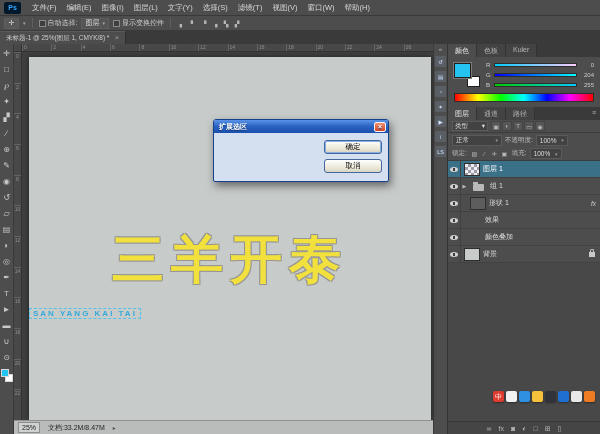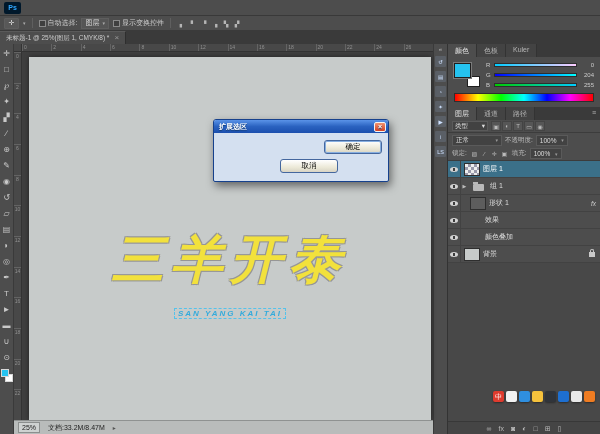--- a/index.html
+++ b/index.html
@@ -56,27 +56,27 @@
   .canvas-region { flex:1; position:relative; background:#414141; min-width:0; }
   .ruler-corner { position:absolute; top:0; left:0; width:8px; height:8px; background:#484848;
                   border-right:1px solid #333; border-bottom:1px solid #333; }
   .hruler { position:absolute; top:0; left:8px; right:0; height:8px; background:#484848;
             border-bottom:1px solid #333; display:flex; overflow:hidden; }
   .hruler .rnum { flex:1; font-size:5px; color:#909090; border-left:1px solid #636363;
                   padding-left:1px; line-height:7px; }
   .vruler { position:absolute; top:8px; left:0; bottom:14px; width:8px; background:#484848;
             border-right:1px solid #333; display:flex; flex-direction:column; overflow:hidden; }
   .vruler .rnum { flex:1; font-size:5px; color:#909090; border-top:1px solid #636363; text-align:center; }
-  .pasteboard { position:absolute; top:8px; left:8px; right:0; bottom:14px; background:#3f3f3f;font-style:italic; }
+  .pasteboard { position:absolute; top:8px; left:8px; right:0; bottom:14px; background:#3f3f3f; }
   .canvas { position:absolute; top:5px; left:7px; right:2px; bottom:0; background:#c7cbca;
             box-shadow:0 0 5px rgba(0,0,0,.45); }
   .headline { position:absolute; top:168px; left:0; right:0; text-align:center;
               font-size:52px; font-weight:bold; letter-spacing:7px; color:#f2e13c; white-space:nowrap;
               text-shadow:1px 1px 0 #969696,-1px -1px 0 #969696,1px -1px 0 #969696,-1px 1px 0 #969696; }
-  .subline { position:absolute; top:245px; left:0; right:0; text-align:center; }
+  .subline { position:absolute; top:245px; left:0; right:0; }
   .subline span { display:inline-block; font-size:8px; font-weight:bold; letter-spacing:2px;
                   color:#33abdc; border:1px dashed #55c2ea; padding:0 3px; }
 
   
   .statusbar { position:absolute; left:0; right:0; bottom:0; height:14px; background:#b9bcbb;
                border-top:1px solid #8f9291; display:flex; align-items:center; gap:8px;
                padding:0 4px; font-size:7px; color:#222; }
   .zoom-box { background:#cfd2d1; border:1px solid #8c8f8e; padding:0 3px; line-height:9px; }
   .status-arrow { color:#555; font-size:6px; }
 
@@ -92,21 +92,21 @@
                text-align:center; font-weight:bold; cursor:default; }
   .dlg-body { display:flex; padding:7px 6px 8px 10px; }
   .dlg-field { display:flex; align-items:center; gap:3px; font-size:7.5px; color:#000; margin-top:10px; }
   .dlg-input { width:30px; height:11px; background:#fff; border:1px solid #7f9db9;
                display:flex; align-items:center; padding:0 1px; }
   .dlg-input .sel { background:#316ac5; color:#fff; font-size:7px; padding:0 2px; line-height:9px; }
   .dlg-buttons { margin-left:auto; display:flex; flex-direction:column; gap:5px; }
   .xp-btn { width:58px; height:14px; font-size:7.5px; color:#000; font-family:inherit;
             background:linear-gradient(180deg,#ffffff,#ece9d8 60%,#d8d4c4);
             border:1px solid #44679e; border-radius:3px; line-height:1; }
-  .xp-btn.default { box-shadow:inset 0 0 0 1px #86aee0;margin-left:44px; }
+  .xp-btn.default { box-shadow:inset 0 0 0 1px #86aee0; }
 
   
   .dock-strip { width:14px; background:#4d4d4d; border-left:1px solid #3a3a3a;
                 display:flex; flex-direction:column; align-items:center; gap:4px;
                 padding-top:2px; flex:0 0 auto; }
   .strip-expand { font-size:6px; color:#bbb; }
   .strip-icon { width:11px; height:11px; background:#5a5f66; border-radius:1px;
                 display:flex; align-items:center; justify-content:center;
                 font-size:5.5px; color:#cfe2ff; }
 
@@ -200,20 +200,33 @@
   .tray-icon { width:11px; height:11px; border-radius:2px; display:flex; align-items:center;
                justify-content:center; font-size:7px; color:#fff; box-shadow:0 1px 2px rgba(0,0,0,.4); }
 </style>
 </head>
 <body>
 
 <div class="app">
 
   <div class="menubar">
     <div class="ps-logo">Ps</div>
+    <div class="menus">
+
+    <span class="menu-item">文件(F)</span>
+        <span class="menu-item">编辑(E)</span>
+        <span class="menu-item">图像(I)</span>
+        <span class="menu-item">图层(L)</span>
+        <span class="menu-item">文字(Y)</span>
+        <span class="menu-item">选择(S)</span>
+        <span class="menu-item">滤镜(T)</span>
+        <span class="menu-item">视图(V)</span>
+        <span class="menu-item">窗口(W)</span>
+        <span class="menu-item">帮助(H)</span>
+      </div>
   </div>
 
   <div class="optionsbar">
     <span class="tool-preset">✛</span>
     <span class="preset-arrow">▾</span>
     <span class="opt-sep"></span>
     <span class="opt-check">
       <span class="cb"></span>
       <span>自动选择:</span>
     </span>

